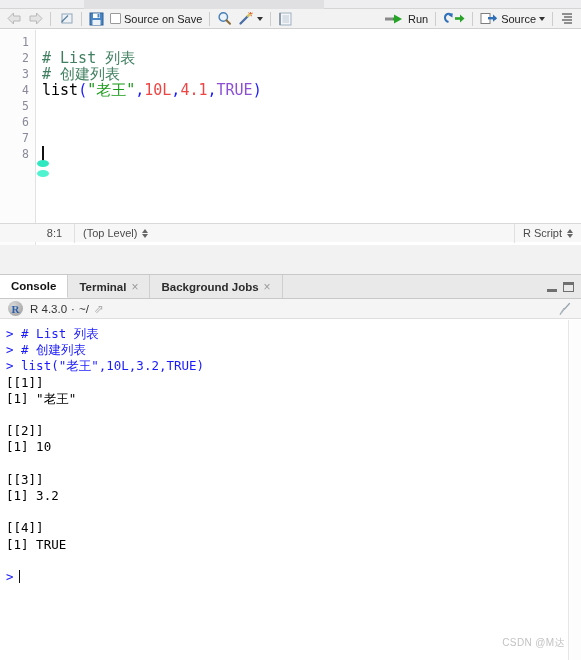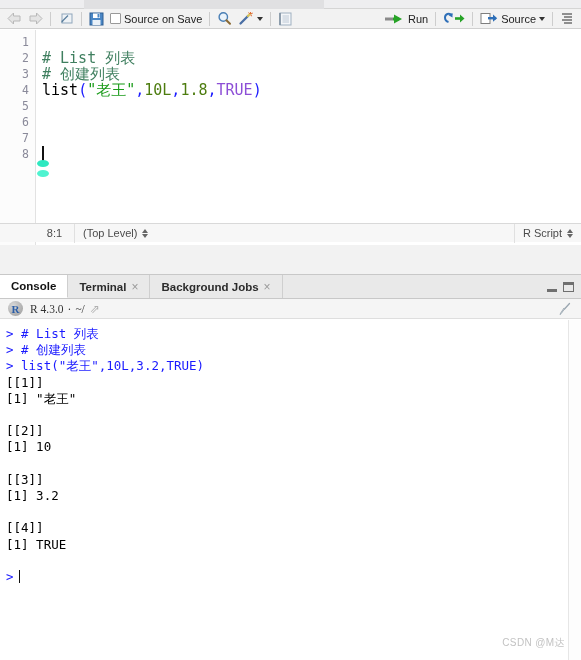--- a/index.html
+++ b/index.html
@@ -67,21 +67,21 @@
     flex: 1; padding-top: 4px; padding-left: 6px; position: relative;
   }
   .code-lines .cline {
     font-family: "DejaVu Sans Mono", monospace; font-size: 15px;
     line-height: 16px; white-space: pre; color: #000;
   }
   .tok-comment { color: #3f7f5f; }
   .tok-fn      { color: #000000; }
   .tok-paren   { color: #1a1aff; }
   .tok-str     { color: #1a9b1a; }
-  .tok-num     { color: #4d7c0f; }
+  .tok-num     { color: #ef4444; }
   .tok-const   { color: #8d4fd6; }
   .tok-punct   { color: #1a1aff; }
 
   .caret {
     position: absolute; left: 6px; top: 116px;
     width: 1.5px; height: 15px; background: #111;
   }
   .ime-dot {
     position: absolute; left: 1px; width: 12px; height: 7px;
     border-radius: 50%; background: #2fe8c0;
@@ -135,21 +135,21 @@
     height: 20px; background: #f5f5f5; border-bottom: 1px solid #dedede;
     display: flex; align-items: center; padding: 0 8px; position: relative;
   }
   .rlogo {
     width: 15px; height: 15px; border-radius: 50%;
     background: radial-gradient(circle at 35% 30%, #d8d8d8, #9a9a9a);
     display: flex; align-items: center; justify-content: center;
     font-family: "Liberation Serif", serif; font-weight: bold;
     font-size: 11px; color: #2b5ea8; margin-right: 7px;
   }
-  .chead-txt { font-size: 11.5px; color: #333; font-family: Liberation Serif, serif; }
+  .chead-txt { font-size: 11.5px; color: #333; }
   .chead-arrow { color: #b0b0b0; font-size: 12px; margin-left: 5px; }
   .broom {
     position: absolute; right: 9px; top: 3px;
     width: 14px; height: 14px;
   }
 
   .console-output {
     position: absolute; left: 0; right: 0; top: 45px; bottom: 0;
     padding: 6px 0 0 6px; overflow: hidden; background: #fff;
   }
@@ -286,21 +286,21 @@
         <div>4</div>
         <div>5</div>
         <div>6</div>
         <div>7</div>
         <div>8</div>
       </div>
       <div class="code-lines">
         <div class="cline">&nbsp;</div>
         <div class="cline"><span class="tok-comment"># List 列表</span></div>
         <div class="cline"><span class="tok-comment"># 创建列表</span></div>
-        <div class="cline"><span class="tok-fn">list</span><span class="tok-paren">(</span><span class="tok-str">"老王"</span><span class="tok-punct">,</span><span class="tok-num">10L</span><span class="tok-punct">,</span><span class="tok-num">1.8</span><span class="tok-punct">,</span><span class="tok-const">TRUE</span><span class="tok-paren">)</span></div>
+        <div class="cline"><span class="tok-fn">list</span><span class="tok-paren">(</span><span class="tok-str">"老王"</span><span class="tok-punct">,</span><span class="tok-num">10L</span><span class="tok-punct">,</span><span class="tok-num">4.1</span><span class="tok-punct">,</span><span class="tok-const">TRUE</span><span class="tok-paren">)</span></div>
         <div class="cline">&nbsp;</div>
         <div class="cline">&nbsp;</div>
         <div class="cline">&nbsp;</div>
         <div class="cline">&nbsp;</div>
         <div class="caret"></div>
         <div class="ime-dot d1"></div>
         <div class="ime-dot d2"></div>
       </div>
     </div>
 

